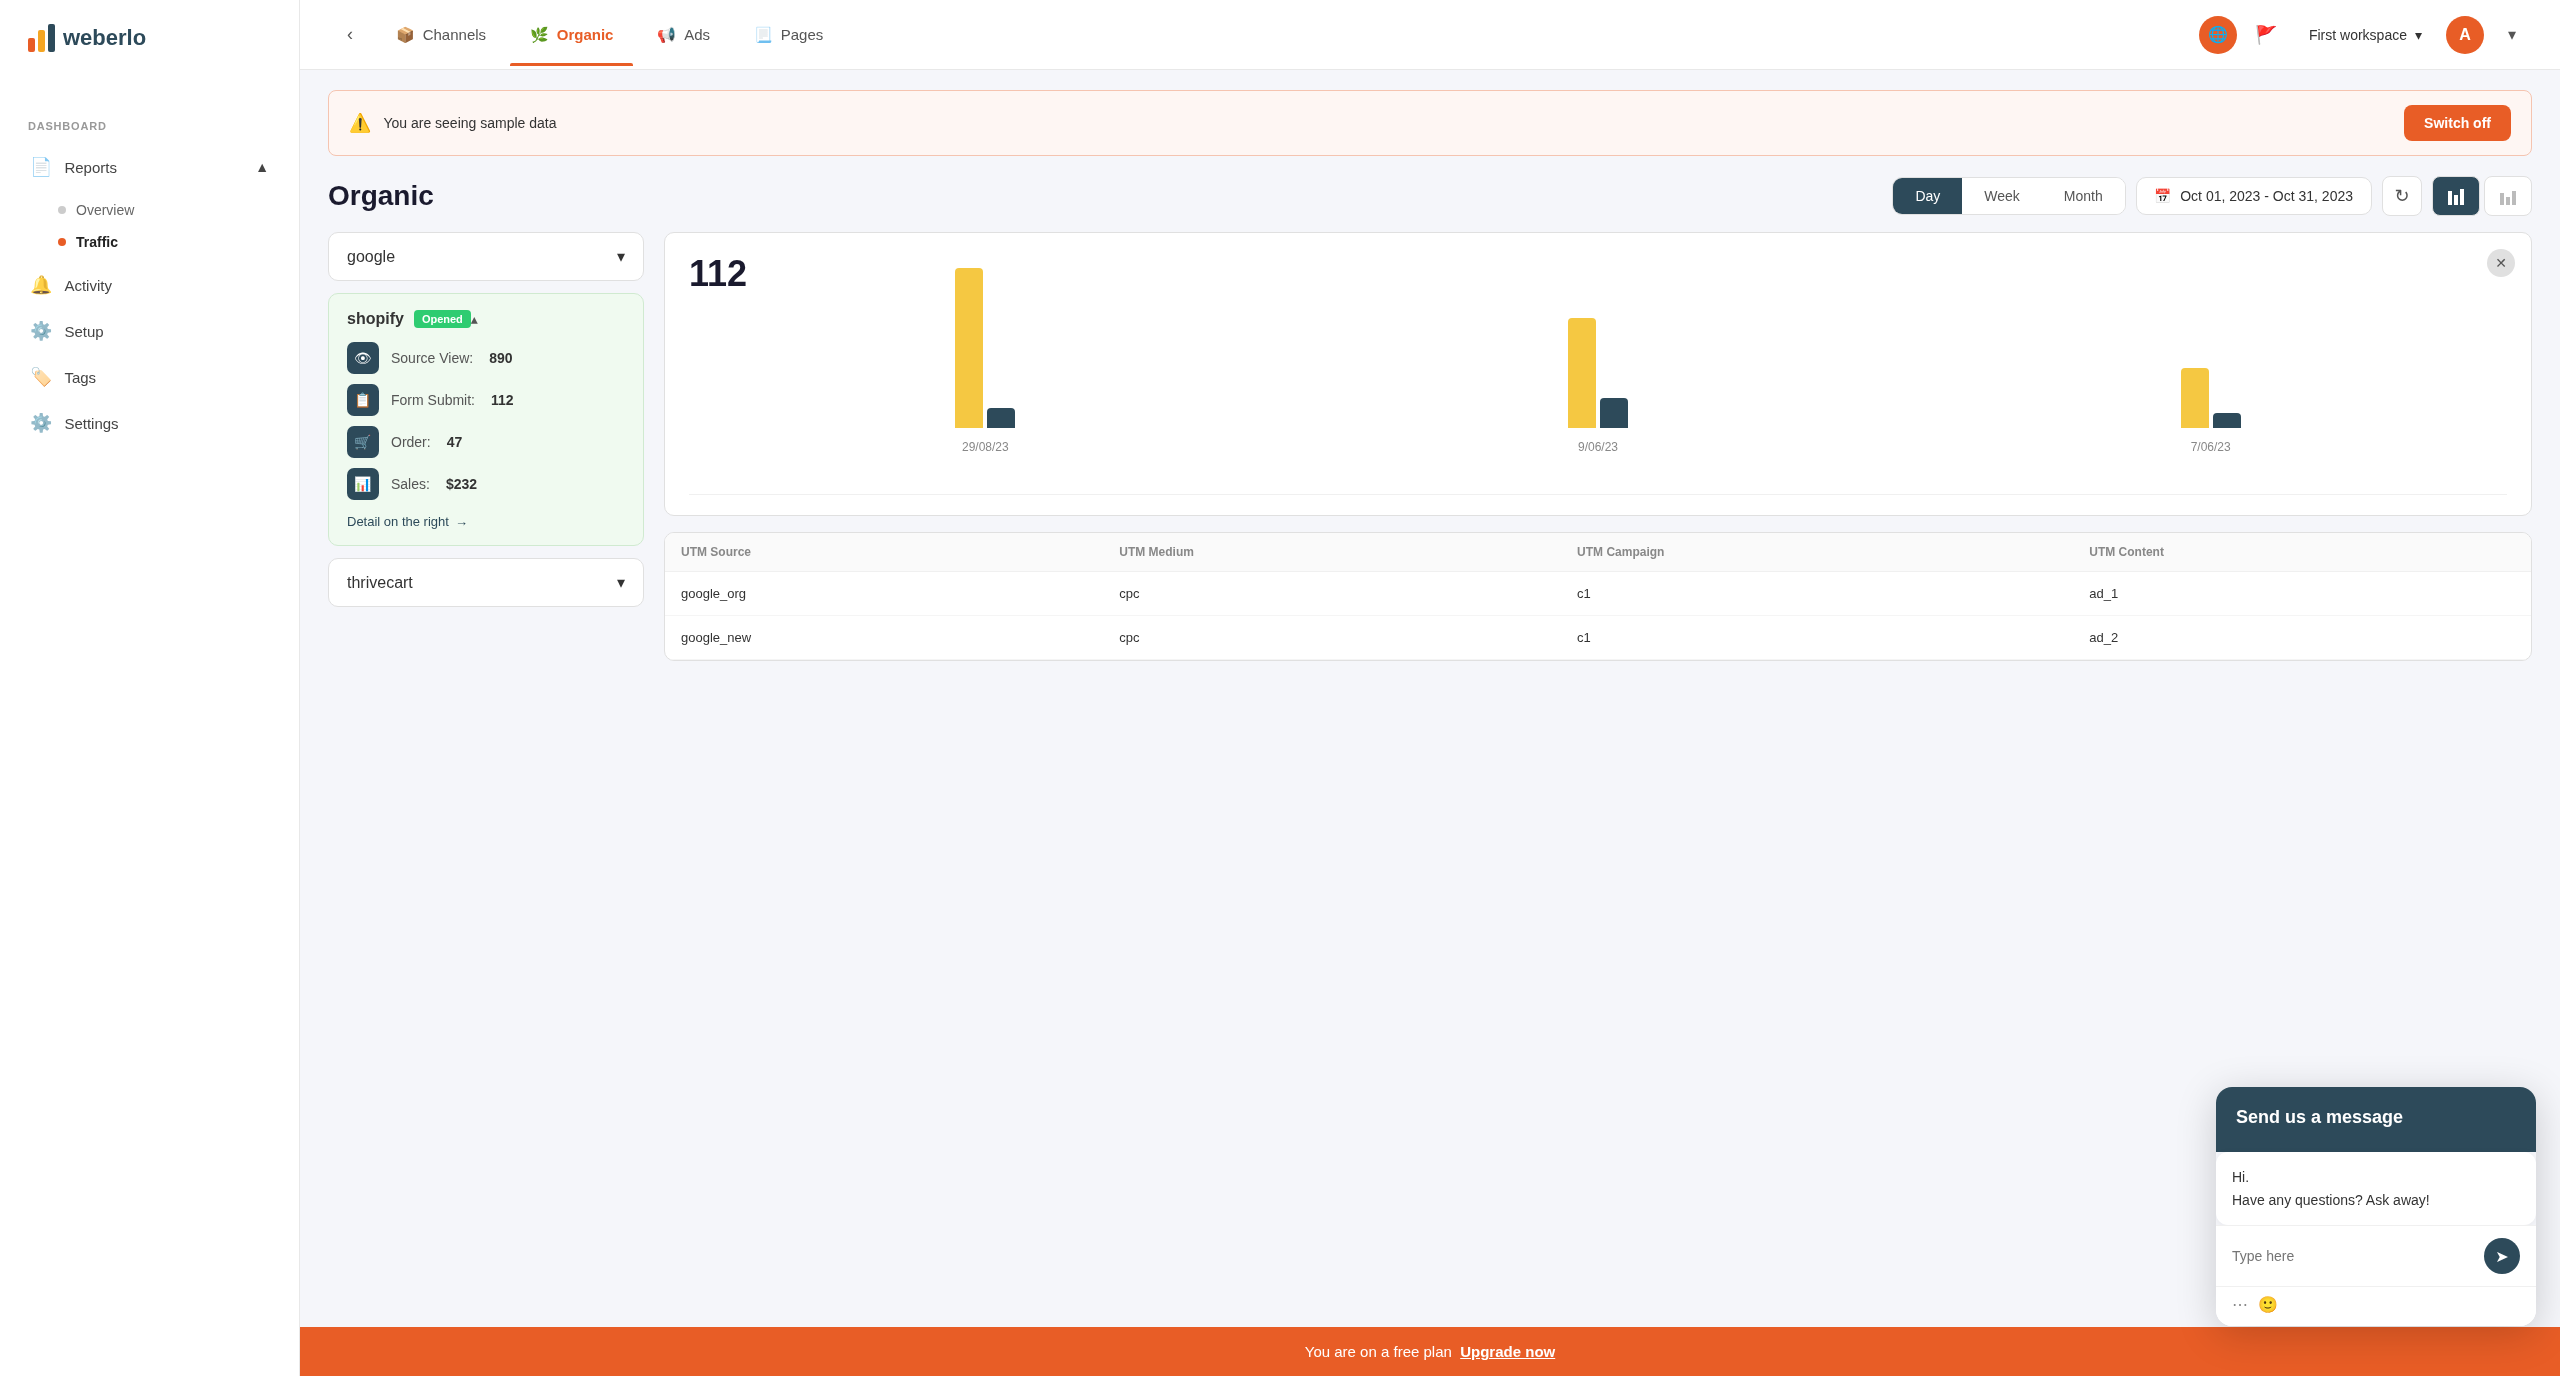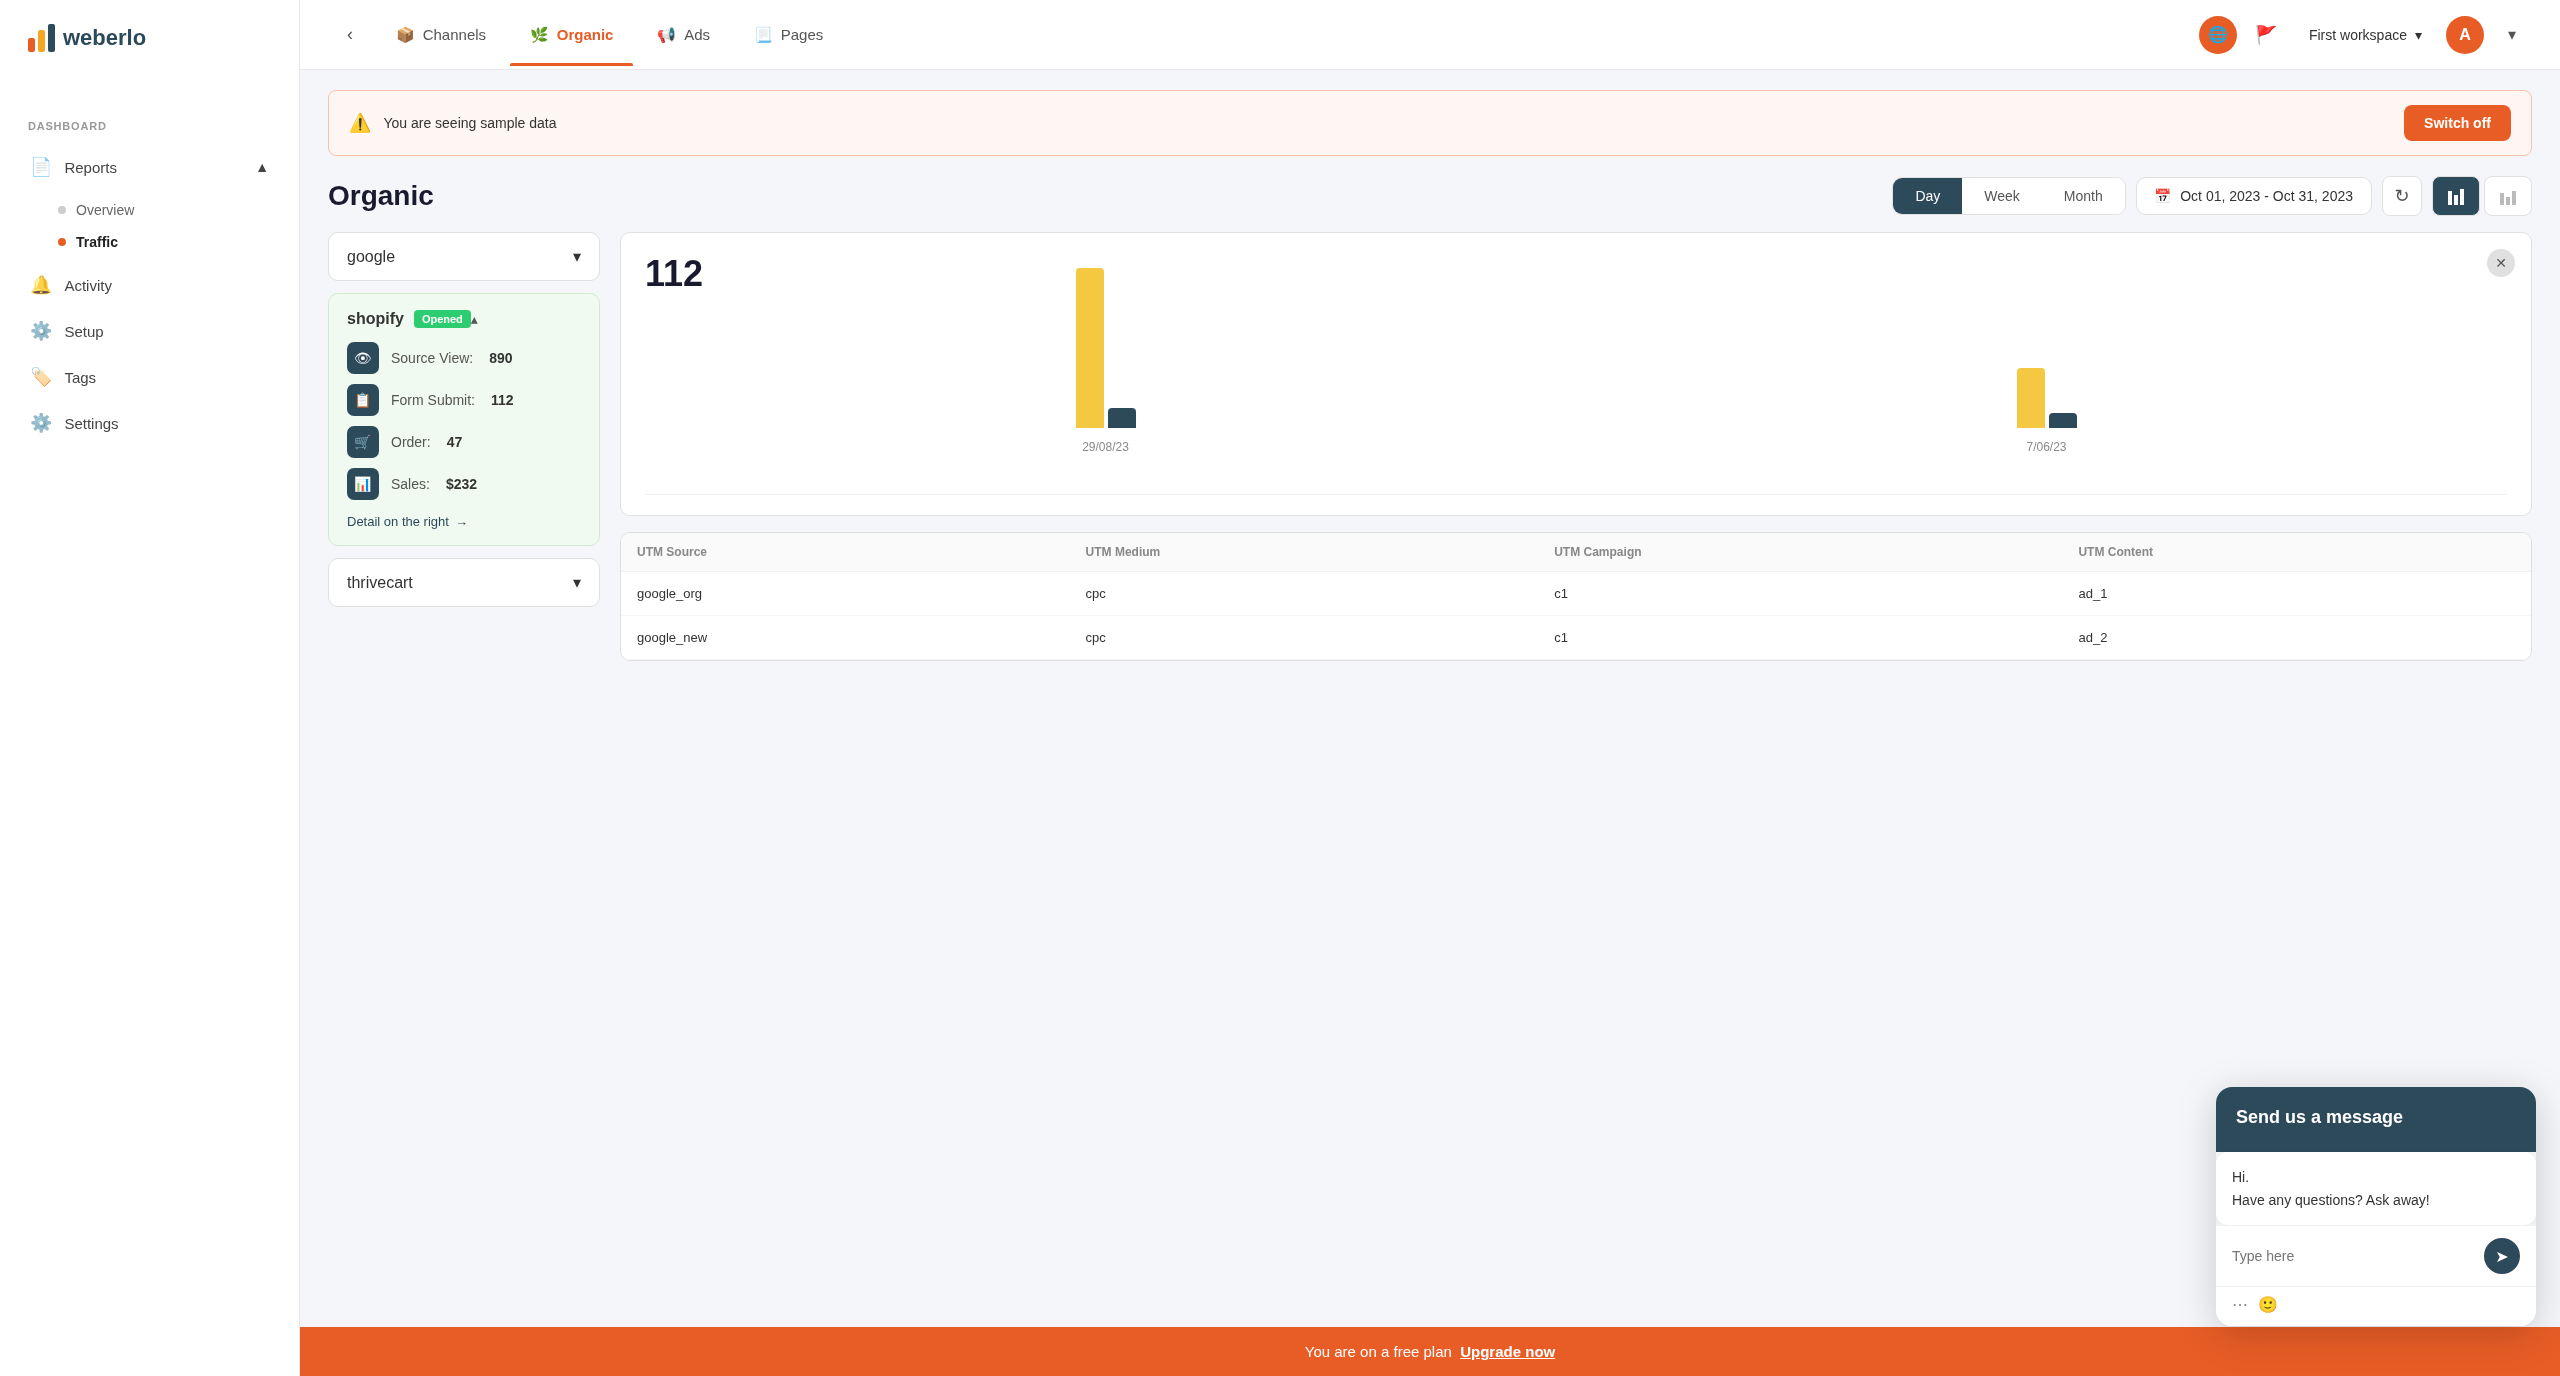--- a/index.html
+++ b/index.html
@@ -253,21 +253,21 @@
 
     
     .panels {
       display: flex;
       gap: 20px;
       padding: 0 28px 28px;
     }
 
     
     .left-panel {
-      width: 272px;
+      width: 316px;
       flex-shrink: 0;
       display: flex;
       flex-direction: column;
       gap: 12px;
     }
     .source-dropdown {
       background: #fff;
       border: 1px solid #e0e0e0;
       border-radius: 10px;
       padding: 14px 18px;
@@ -689,20 +689,27 @@
 
           <div class="bar-group">
     <div class="bars">
       <div class="bar yellow" style="height:160px"></div>
       <div class="bar dark" style="height:20px"></div>
     </div>
     <div class="bar-date">29/08/23</div>
   </div>
               <div class="bar-group">
     <div class="bars">
+      <div class="bar yellow" style="height:110px"></div>
+      <div class="bar dark" style="height:30px"></div>
+    </div>
+    <div class="bar-date">9/06/23</div>
+  </div>
+              <div class="bar-group">
+    <div class="bars">
       <div class="bar yellow" style="height:60px"></div>
       <div class="bar dark" style="height:15px"></div>
     </div>
     <div class="bar-date">7/06/23</div>
   </div>
             </div>
         </div>
 
         <div class="table-card">
           <table class="data-table">

